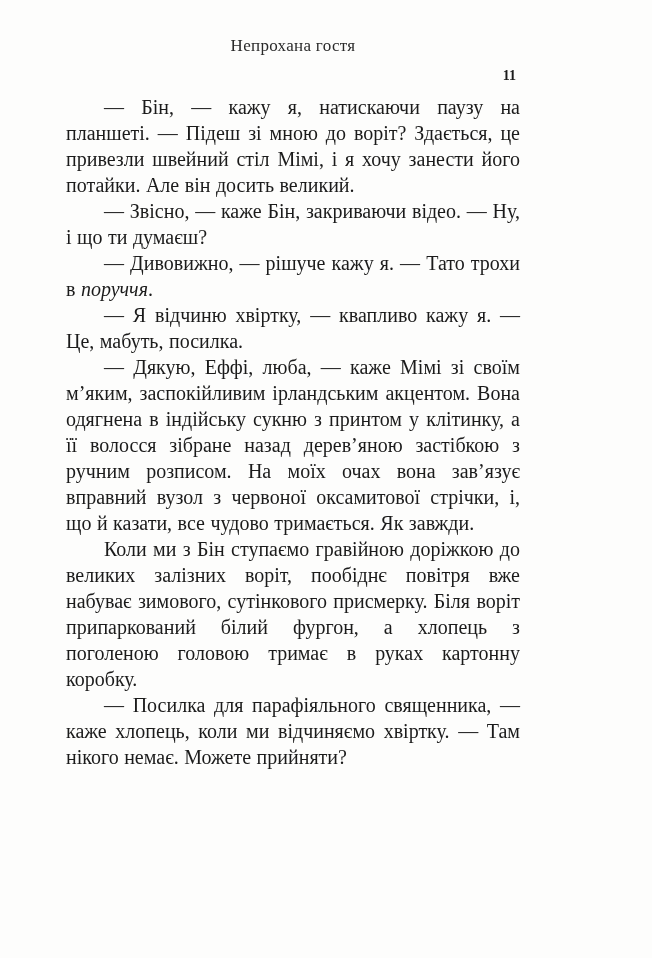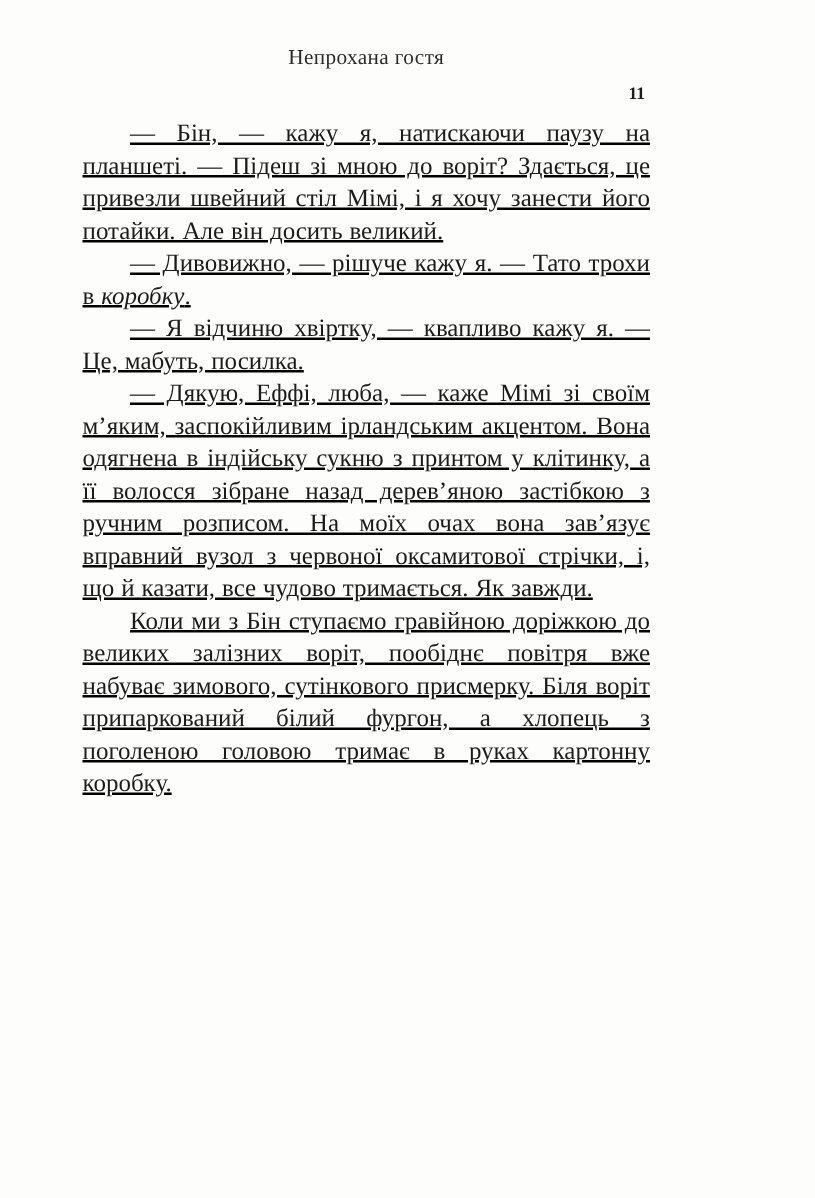--- a/index.html
+++ b/index.html
@@ -35,21 +35,20 @@
     position:absolute;
     right:4px;
     top:0;
     font-size:14px;
     font-weight:bold;
     color:var(--text);
     margin-top:32px;
   }
   .text-block{
     margin-top:34px;
-    text-decoration:underline;
   }
   .para{
     margin:0;
     text-indent:38px;
     text-align:justify;
     font-size:20px;
     line-height:26px;
     color:var(--text);
     hyphens:auto;
     -webkit-hyphens:auto;
@@ -62,18 +61,20 @@
 </head>
 <body>
 
 <div class="page">
   <div class="header">
     <span class="running-title">Непрохана гостя</span>
     <span class="page-number">11</span>
   </div>
   <div class="text-block">
       <p class="para"><span>— Бін, — кажу я, натискаючи паузу на планшеті. — Підеш зі мною до воріт? Здається, це привезли швейний стіл Мімі, і я хочу занести його потайки. Але він досить великий.</span></p>
-      <p class="para"><span>— Дивовижно, — рішуче кажу я. — Тато трохи в </span><em>коробку</em><span>.</span></p>
+      <p class="para"><span>— Звісно, — каже Бін, закриваючи відео. — Ну, і що ти думаєш?</span></p>
+      <p class="para"><span>— Дивовижно, — рішуче кажу я. — Тато трохи в </span><em>поруччя</em><span>.</span></p>
       <p class="para"><span>— Я відчиню хвіртку, — квапливо кажу я. — Це, мабуть, посилка.</span></p>
       <p class="para"><span>— Дякую, Еффі, люба, — каже Мімі зі своїм м’яким, заспокійливим ірландським акцентом. Вона одягнена в індійську сукню з принтом у клітинку, а її волосся зібране назад дерев’яною застібкою з ручним розписом. На моїх очах вона зав’язує вправний вузол з червоної оксамитової стрічки, і, що й казати, все чудово тримається. Як завжди.</span></p>
       <p class="para"><span>Коли ми з Бін ступаємо гравійною доріжкою до великих залізних воріт, пообіднє повітря вже набуває зимового, сутінкового присмерку. Біля воріт припаркований білий фургон, а хлопець з поголеною головою тримає в руках картонну коробку.</span></p>
+      <p class="para"><span>— Посилка для парафіяльного священника, — каже хлопець, коли ми відчиняємо хвіртку. — Там нікого немає. Можете прийняти?</span></p>
     </div>
 </div>
 
 </body></html>

